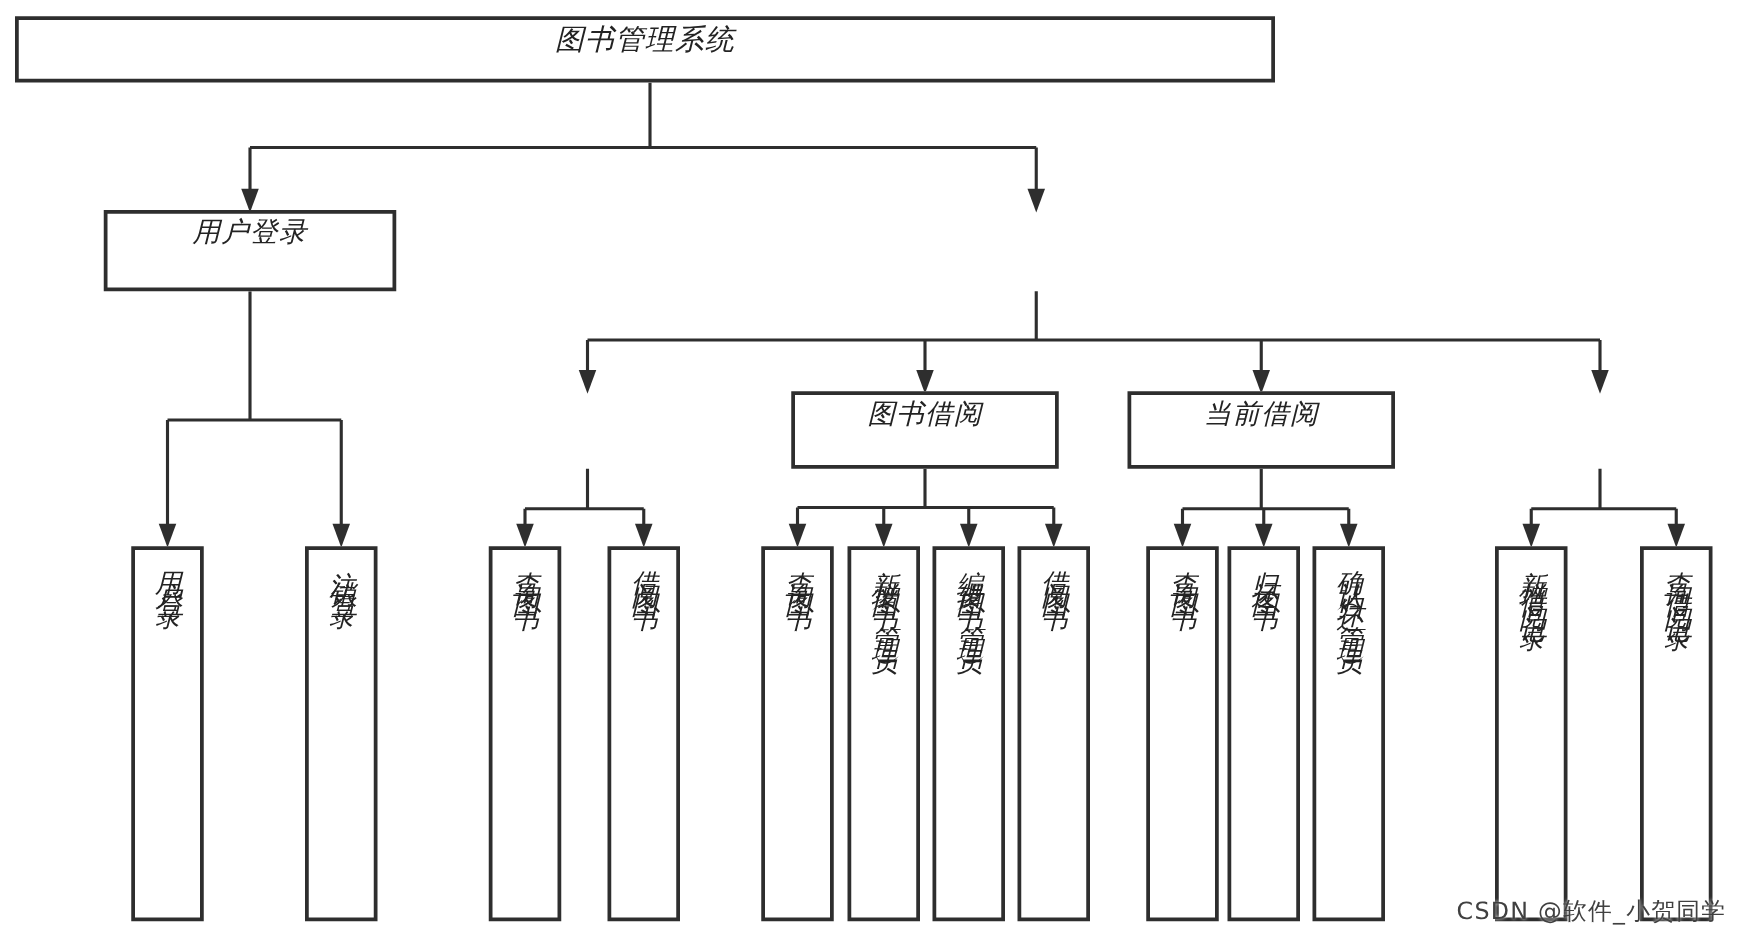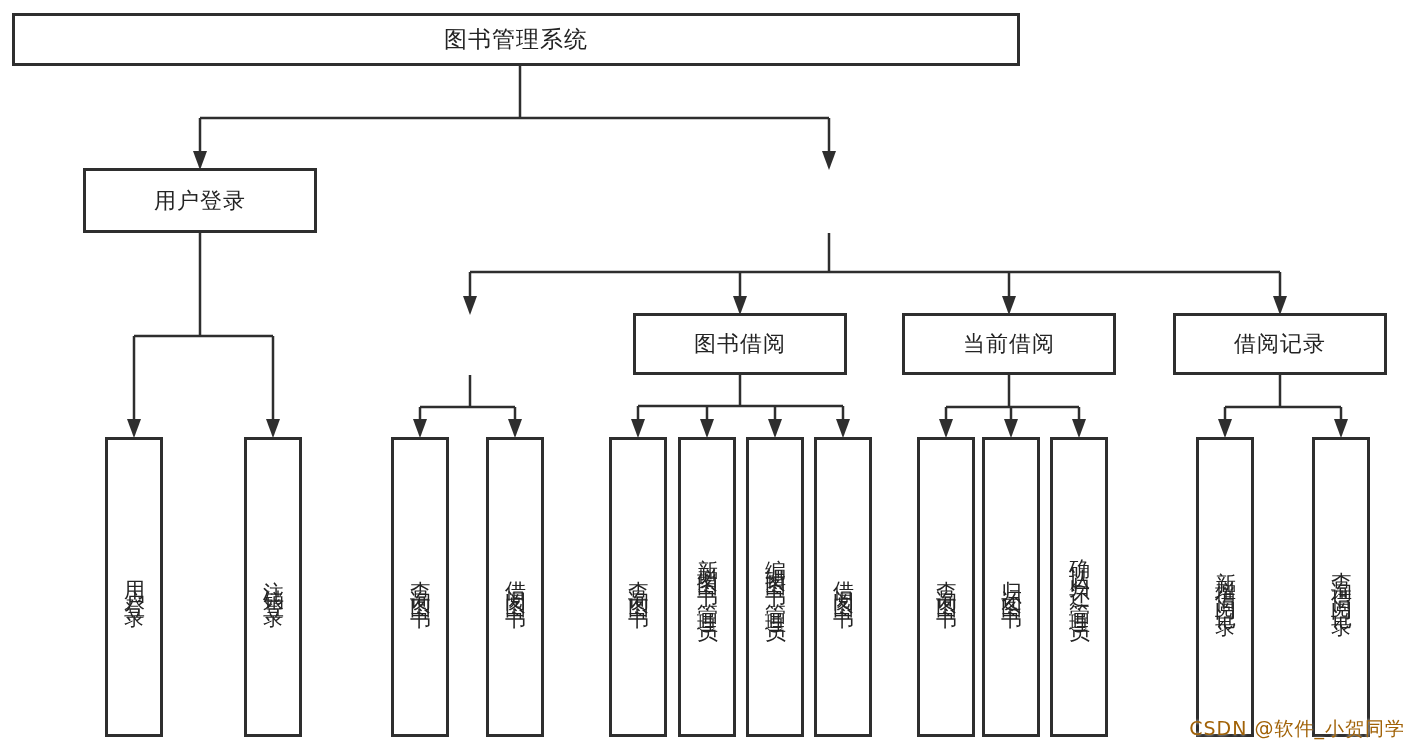--- a/index.html
+++ b/index.html
@@ -4,32 +4,32 @@
 <style>
   html,body{margin:0;padding:0;background:#ffffff;}
   .canvas{
     position:relative;width:1405px;height:747px;background:#ffffff;
     font-family:"DejaVu Sans","Liberation Sans",sans-serif;overflow:hidden;
   }
   .connector-svg{position:absolute;left:0;top:0;width:1405px;height:747px;}
   .node{
     position:absolute;box-sizing:border-box;
     border:3px solid #2e2e2e;background:#ffffff;color:#232323;
-    display:flex;align-items:center;justify-content:center;
+    display:flex;align-items:flex-start;justify-content:center;font-style:italic;
   }
   .root-node{font-size:23px;letter-spacing:1px;}
   .h-node{font-size:22px;letter-spacing:1px;}
   .v-node{padding-bottom:10px;}
   .v-node .vtext{
     writing-mode:vertical-rl;text-orientation:mixed;
     font-size:21px;line-height:1;letter-spacing:9px;
   }
   .watermark{
-    position:absolute;right:0;bottom:5px;z-index:5;
-    font-size:19px;color:#a16207;letter-spacing:1px;
+    position:absolute;right:24px;bottom:5px;z-index:5;
+    font-size:19px;color:#404040;letter-spacing:1px;
     text-shadow:0 0 3px rgba(255,255,255,0.95);
   }
 </style>
 </head>
 <body>
 
 <div class="canvas">
 
   <svg class="connector-svg" viewBox="0 0 1405 747" xmlns="http://www.w3.org/2000/svg">
     <g stroke="#2e2e2e" stroke-width="2.5" fill="none">
@@ -104,23 +104,20 @@
   <div class="node h-node" style="left:83px;top:168px;width:234px;height:65px;">
     <span>用户登录</span>
   </div>
 
   <div class="node h-node" style="left:633px;top:313px;width:214px;height:62px;">
     <span>图书借阅</span>
   </div>
   <div class="node h-node" style="left:902px;top:313px;width:214px;height:62px;">
     <span>当前借阅</span>
   </div>
-  <div class="node h-node" style="left:1173px;top:313px;width:214px;height:62px;">
-    <span>借阅记录</span>
-  </div>
 
   <div class="node v-node" style="left:105px;top:437px;width:58px;height:300px;">
     <span class="vtext">用户登录</span>
   </div>
   <div class="node v-node" style="left:244px;top:437px;width:58px;height:300px;">
     <span class="vtext">注销登录</span>
   </div>
 
   <div class="node v-node" style="left:391px;top:437px;width:58px;height:300px;">
     <span class="vtext">查询图书</span>

